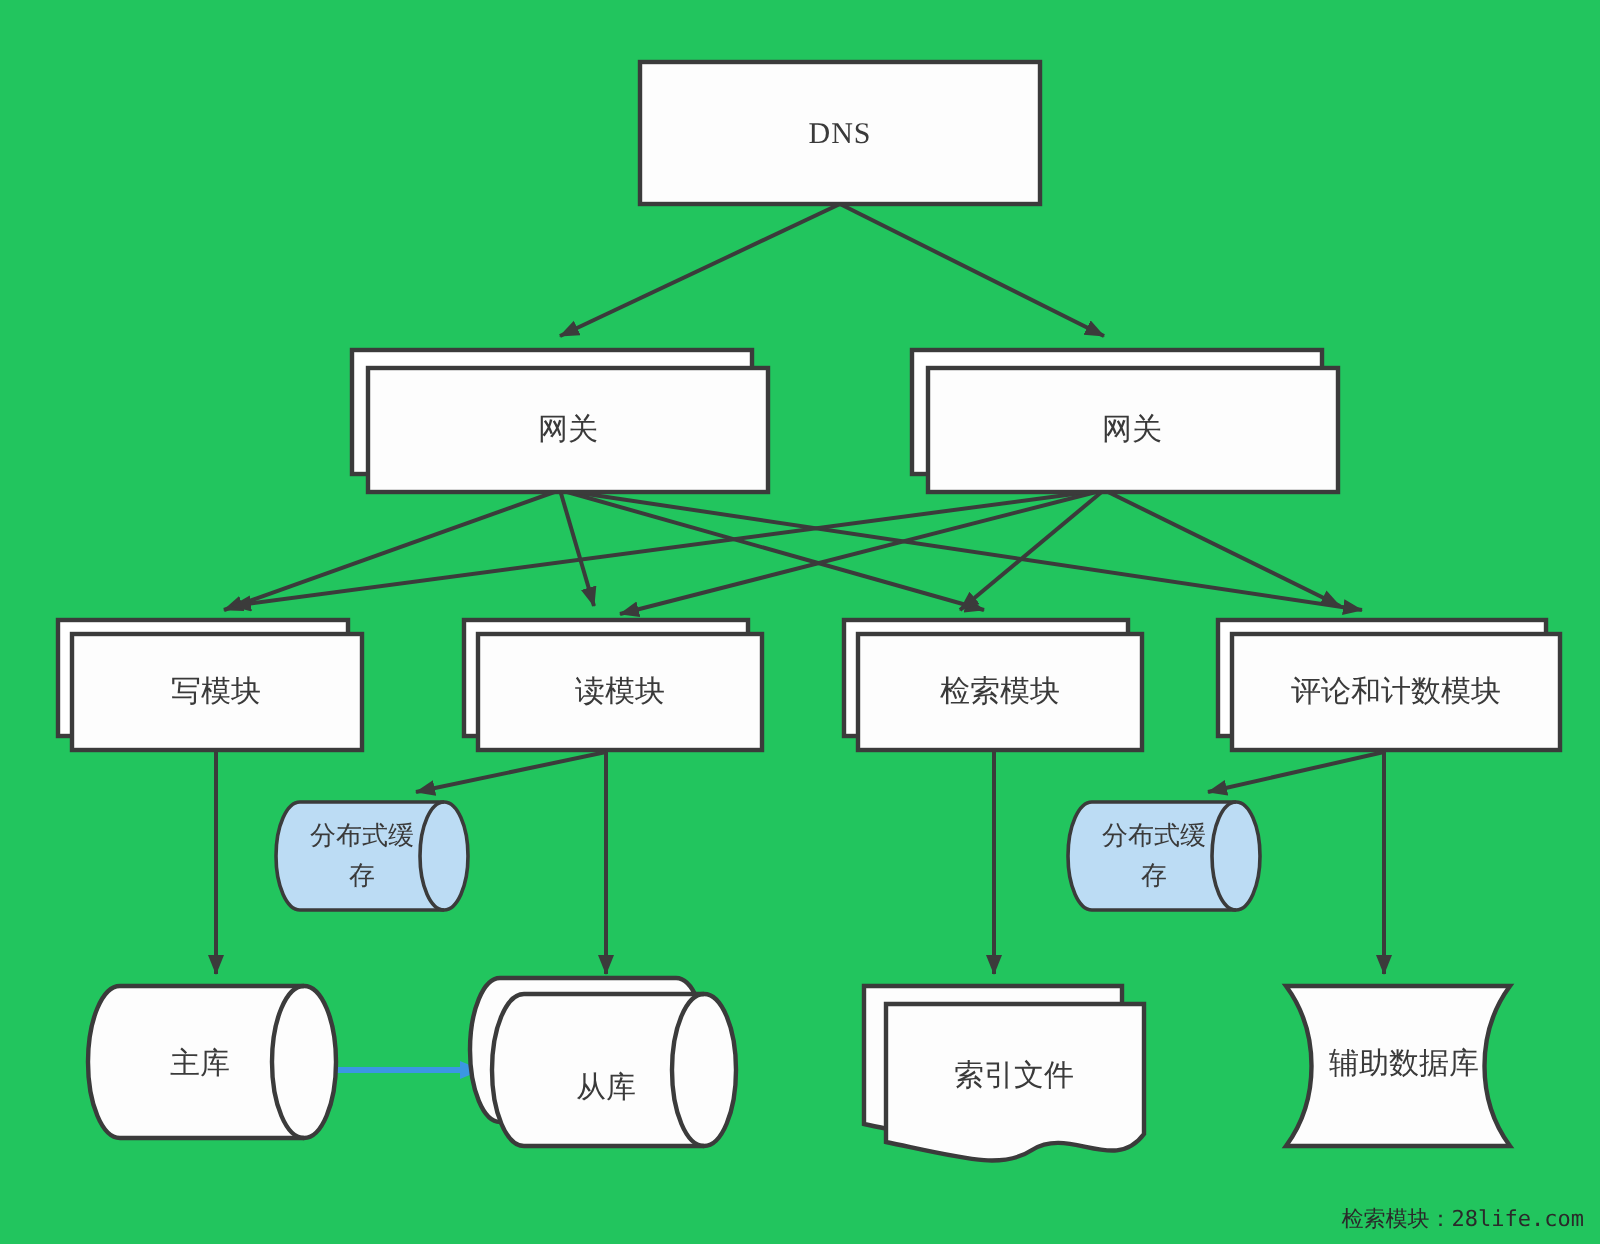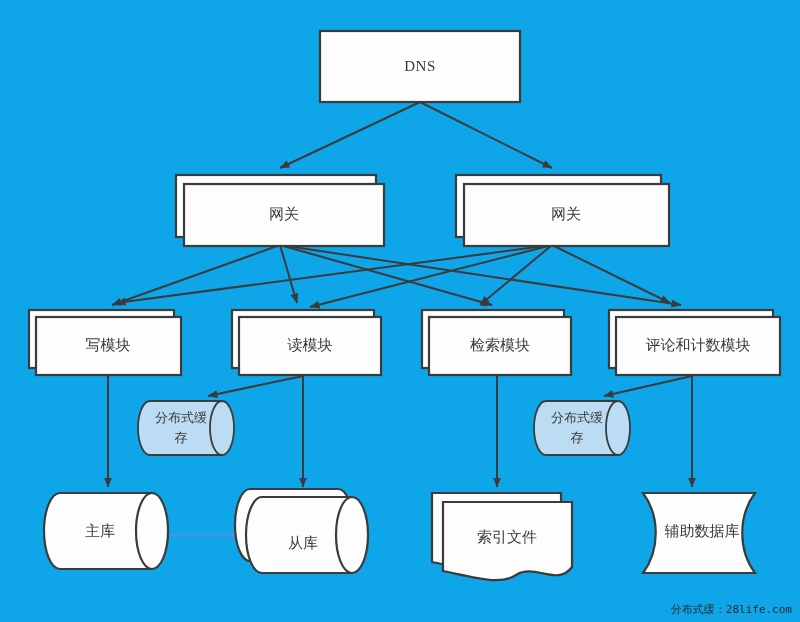--- a/index.html
+++ b/index.html
@@ -8,21 +8,21 @@
     padding: 0;
     background: #ffffff;
   }
   body {
     font-family: "Liberation Serif", "DejaVu Serif", serif;
   }
   #canvas {
     position: relative;
     width: 800px;
     height: 622px;
-    background: #0ea5e9;
+    background: #22c55e;
     overflow: hidden;
   }
   #diagram-svg {
     position: absolute;
     left: 0;
     top: 0;
     width: 800px;
     height: 622px;
   }
   .node-label {
@@ -223,15 +223,15 @@
       <text class="node-label" x="507" y="539">索引文件</text>
     </g>
 
     <g>
       <path class="shape-db" d="M643,493 L755,493 C738,516 738,550 755,573 L643,573 C660,550 660,516 643,493 Z"></path>
       <text class="node-label" x="702" y="533">辅助数据库</text>
     </g>
 
   </svg>
 
-  <div class="watermark">分布式缓：28life.com</div>
+  <div class="watermark">检索模块：28life.com</div>
 
 </div>
 
 </body></html>

